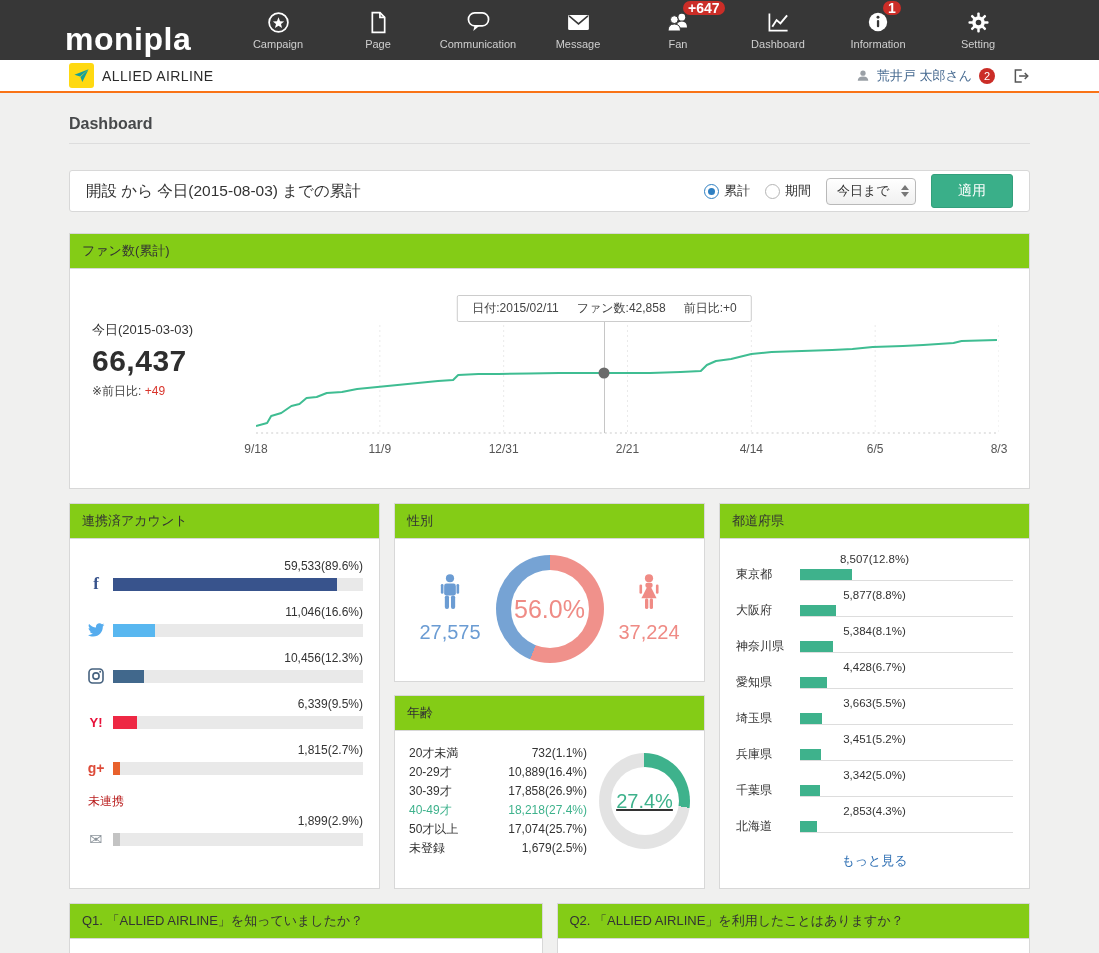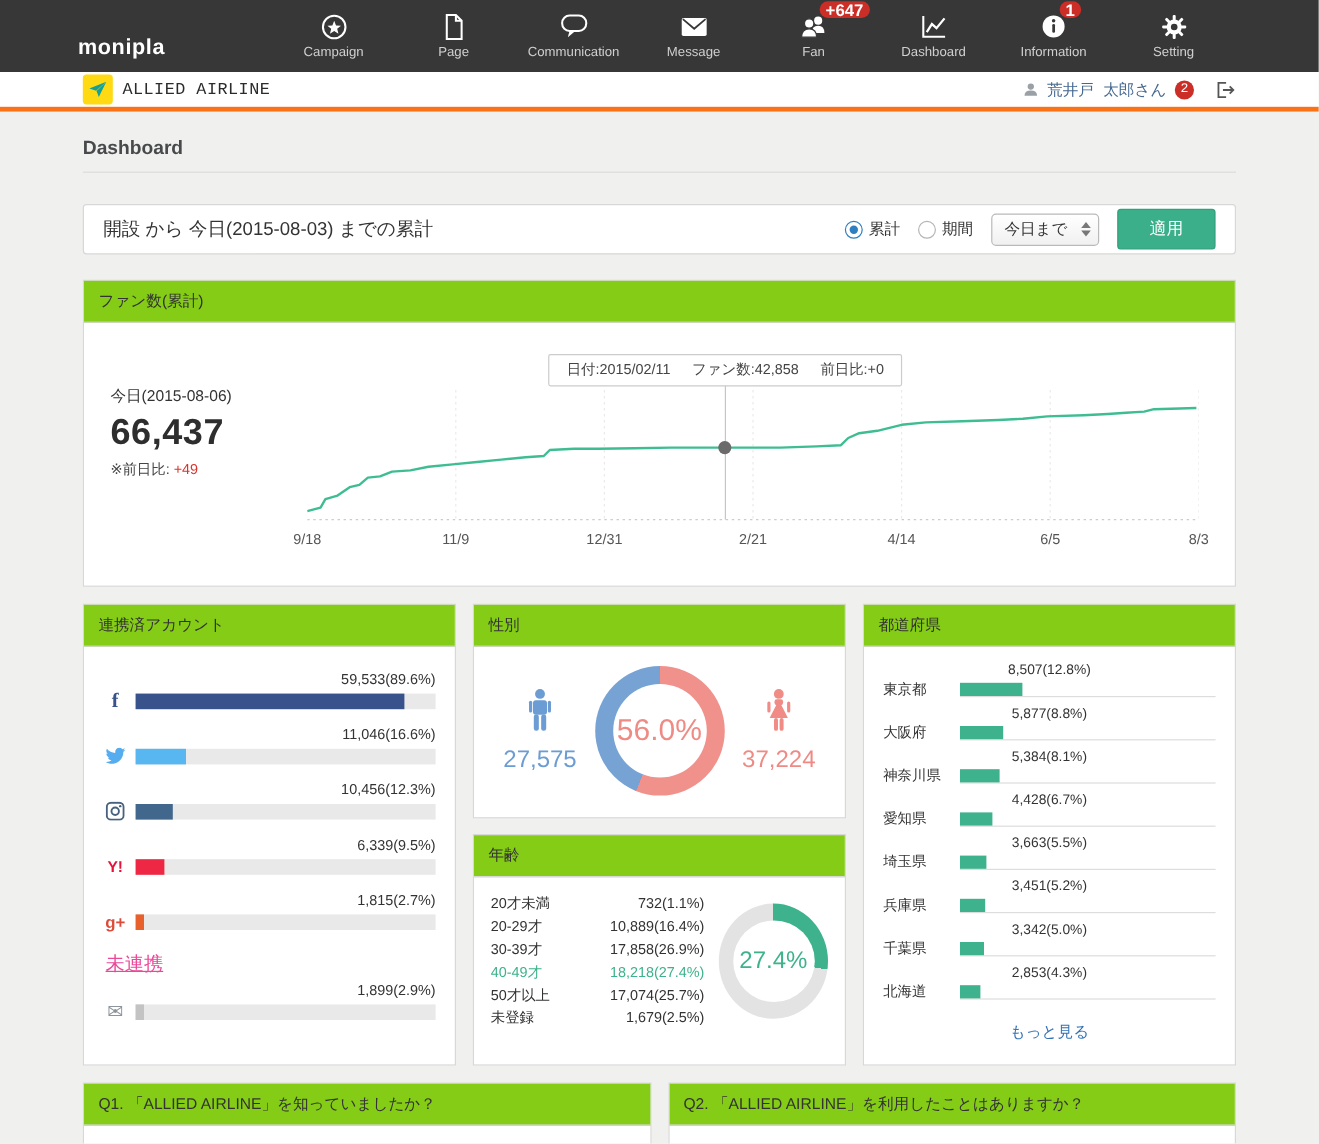--- a/index.html
+++ b/index.html
@@ -1,28 +1,28 @@
 <!DOCTYPE html>
 <html><head>
 <meta charset="utf-8">
 <style>
 *{margin:0;padding:0;box-sizing:border-box;}
 html,body{width:1099px;height:953px;overflow:hidden;}
 body{font-family:"Liberation Sans","DejaVu Sans",sans-serif;background:#f0f0ef;color:#333;}
 a{text-decoration:none;}
 
 .topnav{height:60px;background:#373737;display:flex;align-items:center;padding:0 71px 0 65px;}
-.brand{color:#fff;font-size:18px;font-weight:600;letter-spacing:.5px;cursor:pointer;margin-top:19px;}
+.brand{color:#fff;font-size:32px;font-weight:600;letter-spacing:.5px;cursor:pointer;margin-top:19px;}
 .navitems{margin-left:auto;display:flex;}
 .navitem{width:100px;height:60px;display:flex;flex-direction:column;align-items:center;justify-content:center;gap:4px;position:relative;cursor:pointer;}
 .navicon{height:24px;display:flex;align-items:center;justify-content:center;}
 .navlabel{font-size:11px;color:#cfcfcf;}
 .navbadge{position:absolute;top:1px;left:55px;background:#cb2d27;color:#fff;font-size:14px;font-weight:bold;padding:1px 5px;border-radius:9px;min-width:15px;text-align:center;line-height:12px;}
 
-.subbar{height:33px;background:#fff;border-bottom:4px solid #f97316;font-family:Liberation Mono, monospace;}
+.subbar{height:33px;background:#fff;border-bottom:2px solid #f97316;}
 .subbar .inner{width:961px;height:100%;margin:0 auto;display:flex;align-items:center;}
 .planebox{width:25px;height:25px;background:#ffd911;border-radius:3px;display:flex;align-items:center;justify-content:center;}
 .acctname{font-size:14px;color:#2b2b2b;margin-left:8px;letter-spacing:.4px;}
 .userarea{margin-left:auto;display:flex;align-items:center;gap:7px;}
 .username{color:#44688f;font-size:13px;cursor:pointer;}
 .userbadge{background:#cb2d27;color:#fff;width:16px;height:16px;border-radius:50%;font-size:11px;display:flex;align-items:center;justify-content:center;}
 .logout{margin-left:10px;cursor:pointer;display:flex;}
 
 .content{width:961px;margin:0 auto;}
 h1.pagetitle{font-size:16px;font-weight:bold;color:#47494b;padding:22px 0 10px;border-bottom:1px solid #ddd;margin-bottom:26px;}
@@ -63,21 +63,21 @@
 .panel.col{width:311px;flex-shrink:0;min-height:356px;display:flex;flex-direction:column;}
 .colmid{width:311px;flex-shrink:0;display:flex;flex-direction:column;gap:13px;border-radius:13px;}
 
 .acct-body{padding:20px 16px 8px;}
 .acct-row{margin-bottom:12px;}
 .acct-val{text-align:right;font-size:12px;color:#333;margin-bottom:2px;}
 .acct-bar{display:flex;align-items:center;gap:7px;}
 .acct-icon{width:20px;height:18px;display:flex;align-items:center;justify-content:center;flex-shrink:0;font-weight:bold;}
 .track{flex:1;height:13px;background:#e9e9e9;}
 .fill{height:100%;}
-.unlinked-label{font-size:16px;color:#ec4899;margin:16px 0 4px 2px;text-decoration:underline;}
+.unlinked-label{font-size:12px;color:#b91c1c;margin:16px 0 4px 2px;}
 .yicon{color:#e8113a;font-size:13px;}
 .gicon{color:#dd4b39;font-size:14px;}
 .mailicon{color:#8d959c;font-size:16px;font-weight:normal;}
 
 .gender-body{display:flex;align-items:center;justify-content:space-between;padding:16px 20px 18px;}
 .g-side{text-align:center;width:70px;}
 .g-num{font-size:20px;margin-top:6px;}
 .male-c{color:#6b9cd3;}
 .female-c{color:#ef8b85;}
 .donut{border-radius:50%;display:flex;align-items:center;justify-content:center;background:#eee;}
@@ -261,21 +261,21 @@
             </span>
         </div>
         <button class="applybtn">適用</button>
       </div>
     </div>
 
     <section class="panel fanpanel">
       <div class="panel-h">ファン数(累計)</div>
       <div class="fan-body">
         <div class="fan-stats">
-          <div class="f-date">今日(2015-08-06)</div>
+          <div class="f-date">今日(2015-03-03)</div>
           <div class="f-num">66,437</div>
           <div class="f-diff"><span>※前日比:</span> <span class="red">+49</span></div>
         </div>
         <div class="fan-chart">
           <div class="tooltip js-marker-x" style="left: 46.9%;">
             <span>日付:2015/02/11</span>
               <span>ファン数:42,858</span>
               <span>前日比:+0</span>
           </div>
           <div class="hoverline js-marker-x" style="left: 46.9%;"></div>
@@ -439,21 +439,21 @@
                 </div>
               <div class="age-row">
                   <span class="age-label">50才以上</span>
                   <span class="age-val">17,074(25.7%)</span>
                 </div>
               <div class="age-row">
                   <span class="age-label">未登録</span>
                   <span class="age-val">1,679(2.5%)</span>
                 </div>
             </div>
-            <div class="donut adonut" style="background: conic-gradient(rgb(62, 178, 140) 0%, rgb(62, 178, 140) 27.4%, rgb(227, 227, 227) 27.4%, rgb(227, 227, 227) 100%);">
+            <div class="donut adonut" style="background: conic-gradient(rgb(62, 178, 140) 0%, rgb(62, 178, 140) 27.4%, rgb(227, 227, 227) 27.4%, rgb(227, 227, 227) 100%); text-decoration: underline;">
               <div class="hole">
                   <span class="a-center">27.4%</span>
                 </div>
             </div>
           </div>
         </section>
       </div>
 
       <section class="panel col">
         <div class="panel-h">都道府県</div>

